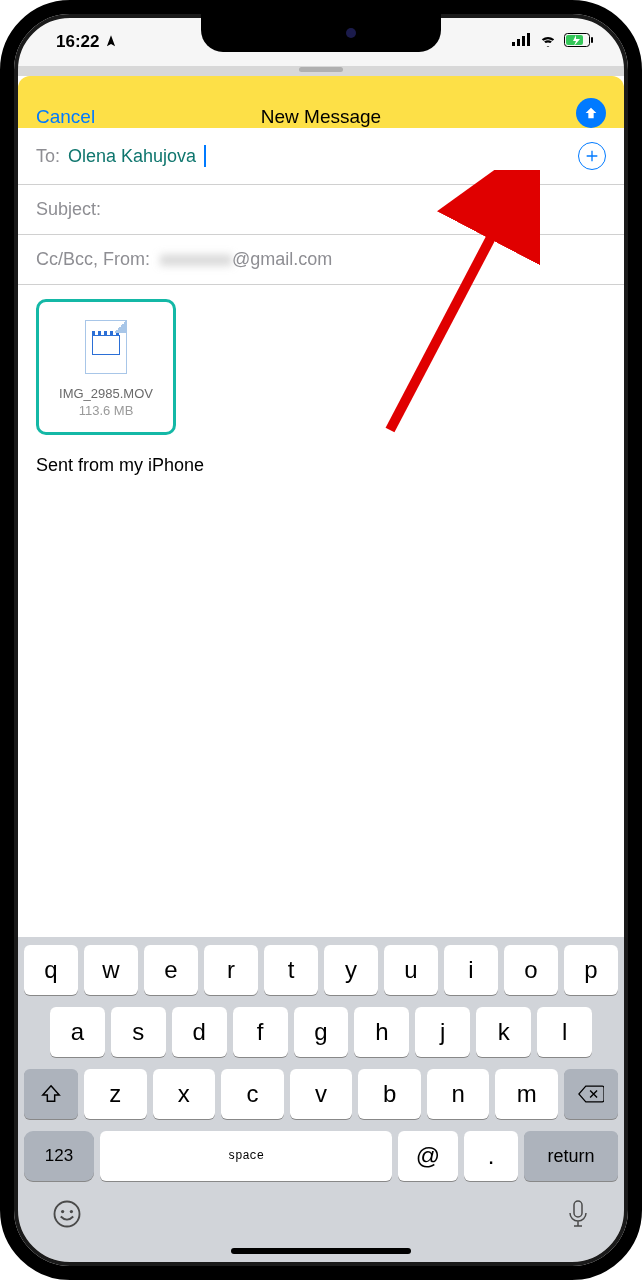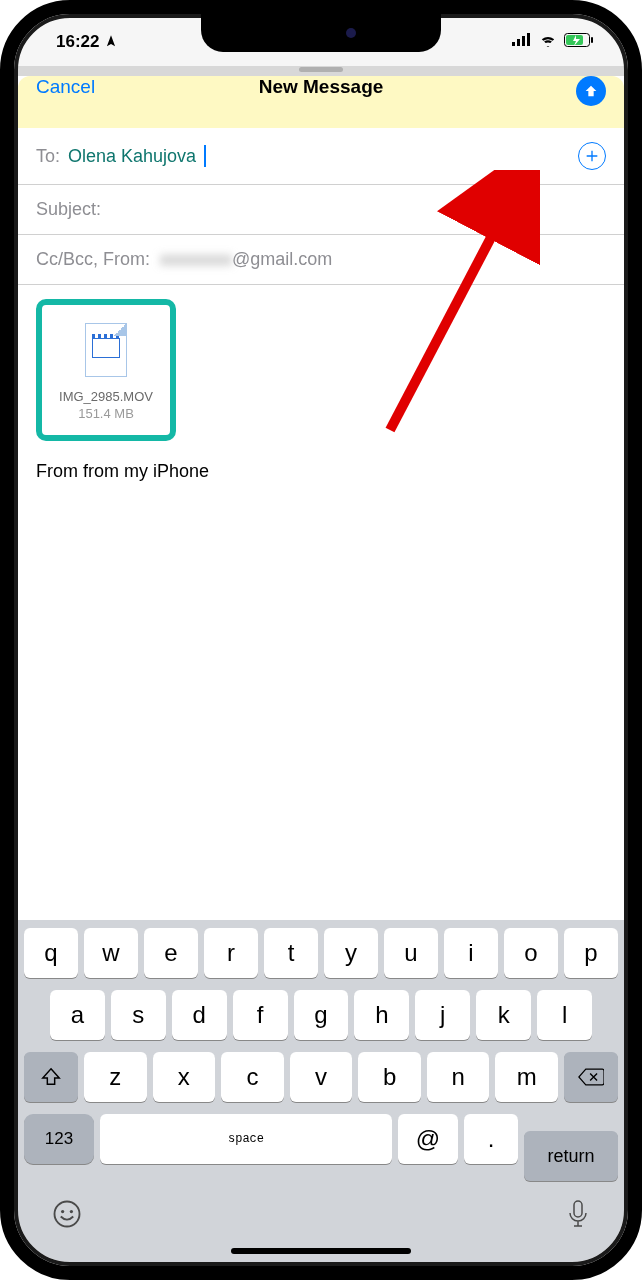--- a/index.html
+++ b/index.html
@@ -17,56 +17,56 @@
   .home-ind{position:absolute;bottom:26px;left:50%;transform:translateX(-50%);width:180px;height:6px;background:#000;border-radius:4px;z-index:49;}
 
   .screen { position:absolute; top:18px; left:18px; right:18px; bottom:18px; border-radius:52px; overflow:hidden; background:#fff; display:flex; flex-direction:column; }
 
   .status-bar { height:48px; display:flex; align-items:center; justify-content:space-between; padding:0 30px 0 38px; font-size:17px; font-weight:600; background:#f6f6f6; }
   .status-right { display:flex; align-items:center; gap:6px; }
 
   .sheet-top { background:#d8d8d8; height:10px; position:relative;}
   .grabber { position:absolute; bottom:4px; left:50%; transform:translateX(-50%); width:44px; height:5px; background:#b0b0b0; border-radius:3px; }
 
-  .nav { background:#fef9c3; height:52px; display:flex; align-items:flex-start; justify-content:space-between; padding:0 18px; border-top-left-radius:12px; border-top-right-radius:12px; position:relative; }
+  .nav { background:#fde047; height:52px; display:flex; align-items:flex-end; justify-content:space-between; padding:0 18px; border-top-left-radius:12px; border-top-right-radius:12px; position:relative; }
   .nav .cancel { color:#007aff; font-size:19px; }
-  .nav .title { position:absolute; left:50%; transform:translateX(-50%); font-size:19px; font-weight:700; }
+  .nav .title { position:absolute; left:50%; transform:translateX(-50%); font-size:19px; font-weight:400; }
   .send-btn { width:30px; height:30px; border-radius:50%; background:#007aff; display:flex; align-items:center; justify-content:center; }
 
   .fields { background:#fff; }
   .row { display:flex; align-items:center; padding:14px 18px; border-bottom:0.5px solid #d0d0d0; font-size:18px; color:#8e8e93;text-align:right; }
   .row .label { color:#8e8e93; margin-right:6px; }
   .recipient-pill { color:#0f766e; background:transparent; padding:0 2px; }
   .cursor { display:inline-block; width:2px; height:22px; background:#007aff; margin-left:6px; vertical-align:middle; }
   .add-contact { margin-left:auto; width:28px; height:28px; border:1.5px solid #007aff; border-radius:50%; display:flex; align-items:center; justify-content:center; color:#007aff; font-size:22px; line-height:1; }
   .blur { filter: blur(4px); color:#888; }
 
   .body-area { flex:1; padding:14px 18px; font-size:18px; color:#000; background:#fff; }
-  .attachment { width:140px; border:6px solid #14b8a6; border-radius:10px; padding:14px 8px; text-align:center; margin-bottom:20px; }
+  .attachment { width:140px; border:3px solid #14b8a6; border-radius:10px; padding:14px 8px; text-align:center; margin-bottom:20px; }
   .attachment .file-icon { width:42px; height:54px; margin:4px auto 12px; position:relative; border:1px solid #a8c6e8; background:#fff; }
   .attachment .file-icon::after{content:"";position:absolute;top:0;right:0;width:12px;height:12px;background:linear-gradient(135deg,#fff 50%,#a8c6e8 50%);}
   .attachment .file-icon .film{position:absolute;top:14px;left:6px;right:6px;height:20px;border:1.5px solid #2b6fd6;background:#fff;}
   .attachment .file-icon .film::before{content:"";position:absolute;top:-5px;left:-1px;right:-1px;height:5px;background:repeating-linear-gradient(90deg,#2b6fd6 0 3px,transparent 3px 6px);}
   .attachment .fname{font-size:13px;color:#6a6a6a;}
   .attachment .fsize{font-size:13px;color:#9a9a9a;margin-top:2px;}
 
   .arrow-annotation { position:absolute; top:170px; left:340px; width:200px; height:270px; z-index:48; pointer-events:none; }
 
   
   .keyboard { background:#d1d4d9; padding:8px 6px 0; }
   .krow { display:flex; gap:6px; margin-bottom:12px; justify-content:center; }
   .key { flex:1; height:50px; background:#fff; border-radius:6px; display:flex; align-items:center; justify-content:center; font-size:24px; box-shadow:0 1px 0 #888; }
   .key.fn { background:#adb3bc; font-size:17px;border-radius:9px; }
   .key.shift,.key.del{flex:0 0 54px;background:#adb3bc;}
   .row2 { padding:0 26px; }
   .row4 .key123{flex:0 0 70px;}
   .row4 .space{flex:1;}
   .row4 .at{flex:0 0 60px;}
   .row4 .dot{flex:0 0 54px;}
-  .row4 .ret{flex:0 0 94px;background:#adb3bc;font-size:18px;margin-top:17px;}
+  .row4 .ret{flex:0 0 94px;background:#adb3bc;font-size:18px;}
   .kb-bottom { display:flex; justify-content:space-between; padding:6px 28px 30px; }
   .kb-bottom button { background:none; border:none; }
 </style>
 </head>
 <body>
 
 <div class="side-btn side-r"></div>
 <div class="side-btn side-l1"></div>
 <div class="side-btn side-l2"></div>
 <div class="side-btn side-l3"></div>
@@ -141,23 +141,23 @@
       <span style="margin-left:4px;"><span class="blur">xxxxxxxx</span><span>@gmail.com</span></span>
     </div>
   </div>
 
   <div class="body-area">
     <div class="attachment">
       <div class="file-icon">
           <div class="film"></div>
         </div>
       <div class="fname">IMG_2985.MOV</div>
-      <div class="fsize">151.4 MB</div>
-    </div>
-    <div>From from my iPhone</div>
+      <div class="fsize">113.6 MB</div>
+    </div>
+    <div>Sent from my iPhone</div>
   </div>
 
   <div class="keyboard">
     <div class="krow" id="krow1">
         <div class="key">q</div>
         <div class="key">w</div>
         <div class="key">e</div>
         <div class="key">r</div>
         <div class="key">t</div>
         <div class="key">y</div>

